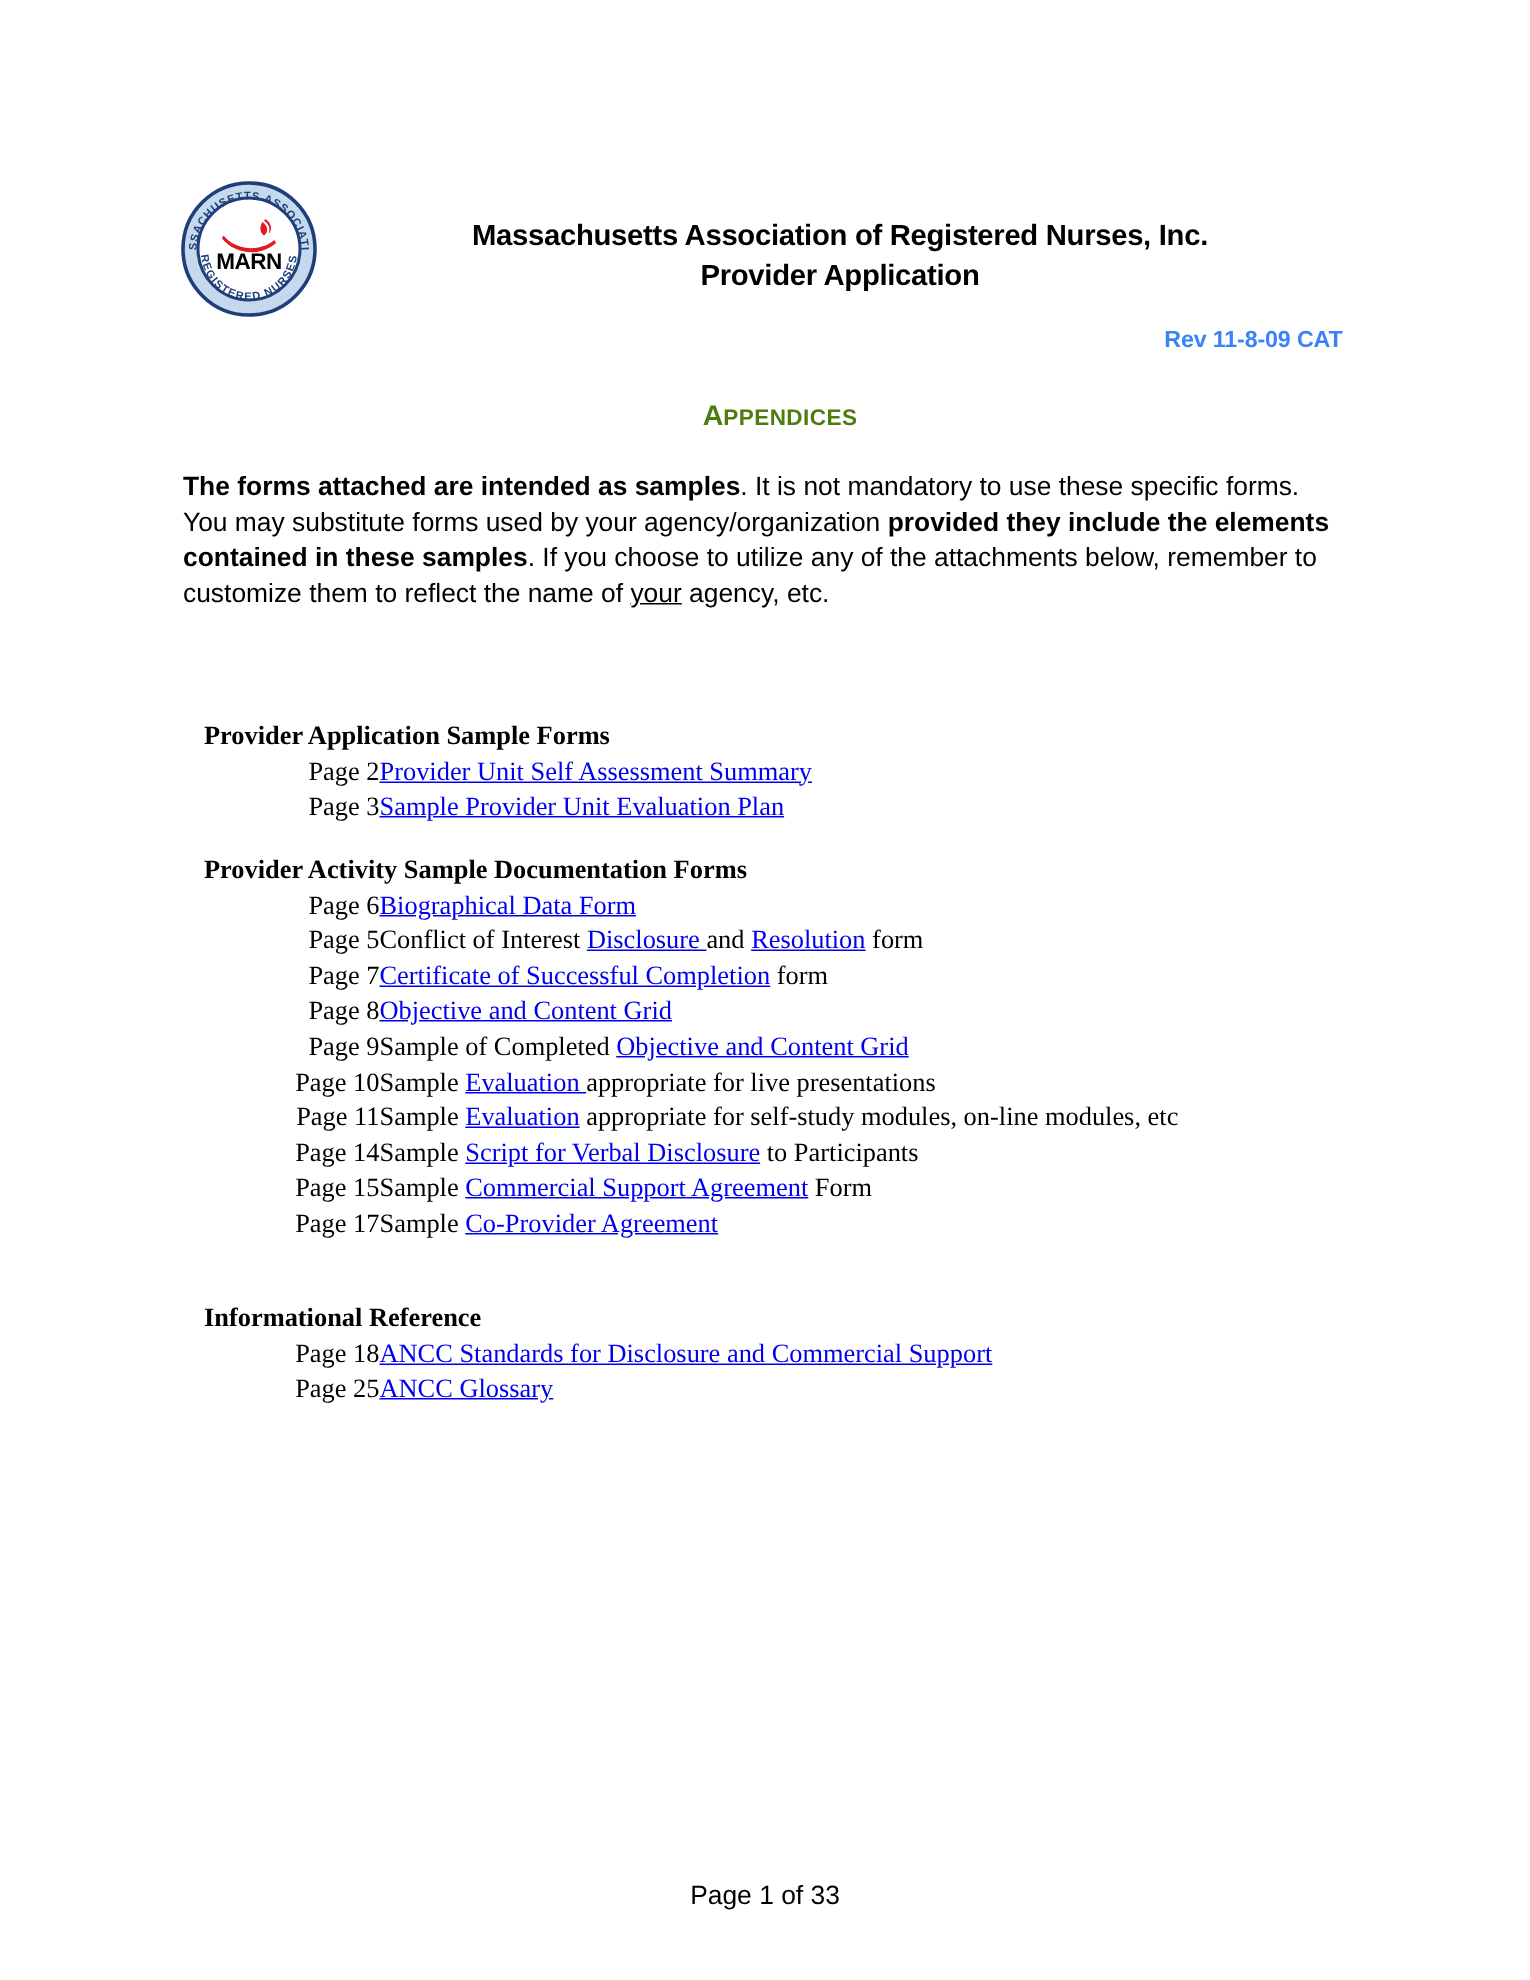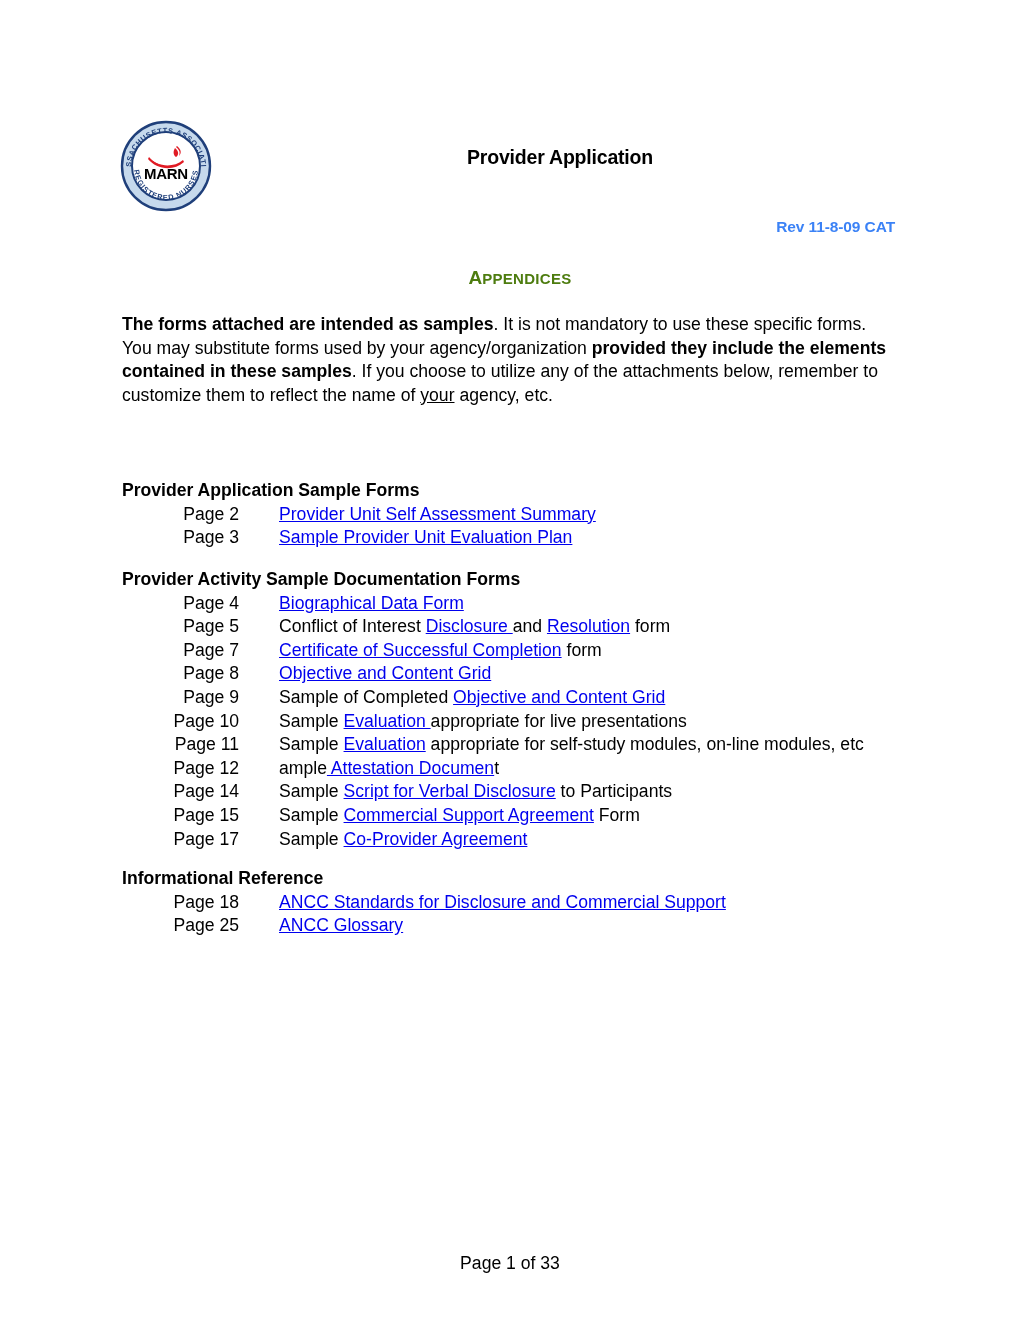--- a/index.html
+++ b/index.html
@@ -92,22 +92,23 @@
     font-size: 17.6px;
     line-height: 23.6px;
     text-align: left;
   }
   .intro b { font-weight: bold; }
   .intro u { }
 
   
   .section {
     position: absolute;
-    left: 122px;
+    left: 136px;
     width: 860px;
+    font-family: Liberation Serif, serif;
   }
   .section-title {
     font-size: 17.6px;
     font-weight: bold;
     line-height: 23.6px;
     margin: 0 0 0 0;
   }
   .row {
     font-size: 17.6px;
     line-height: 23.6px;
@@ -115,21 +116,20 @@
   }
   .pagecol {
     display: inline-block;
     width: 117px;
     vertical-align: top;
     text-align: right;
   }
   .restcol {
     display: inline-block;
     vertical-align: top;
-    margin-left: 40px;
   }
   a.lnk, .lnk {
     color: #0000EE;
     text-decoration: underline;
   }
 
   #sec-forms   { top: 479px; }
   #sec-activity{ top: 568px; }
   #sec-info    { top: 867px; }
 
@@ -168,20 +168,21 @@
 
         <path d="M 33,42 C 40,50 55,52 64,44 C 58,50 44,50 33,42 Z" fill="#e01b24"></path>
         <path d="M 31,39 C 38,48 54,51 65,42 L 66,44 C 55,54 38,51 30,41 Z" fill="#e01b24"></path>
         <path d="M 59,28 C 63,31 64,35 61,38 C 63,33 60,31 58,29 Z" fill="#e01b24"></path>
         <path d="M 57,30 C 61,33 61,37 58,39 C 55,37 55,33 57,30 Z" fill="#e01b24"></path>
         <text x="48" y="61" text-anchor="middle" font-family="&quot;Liberation Sans&quot;, sans-serif" font-size="15" font-weight="bold" fill="#000000" letter-spacing="-0.3">MARN</text>
       </svg>
     </div>
 
     <div class="doc-title">
+      <span>Massachusetts Association of Registered Nurses, Inc.</span>
       <span class="line2">Provider Application</span>
     </div>
 
     <div class="rev-line">Rev 11-8-09 CAT</div>
   </div>
 
   <div class="appendices">
     <span class="cap-first">A</span><span class="cap-rest">PPENDICES</span>
   </div>
 
@@ -189,28 +190,27 @@
     <b>The forms attached are intended as samples</b><span>.  It is not mandatory to use these specific forms.  You may substitute forms used by your agency/organization </span><b>provided they include the elements contained in these samples</b><span>. If you choose to utilize any of the attachments below, remember to customize them to reflect the name of </span><u>your</u><span> agency, etc.</span>
   </div>
 
   <div class="section" id="sec-forms">
       <div class="section-title">Provider Application Sample Forms</div>
       <div class="row"><span class="pagecol">Page 2</span><span class="restcol"><a class="lnk" href="#">Provider Unit Self Assessment Summary</a></span></div>
       <div class="row"><span class="pagecol">Page 3</span><span class="restcol"><a class="lnk" href="#">Sample Provider Unit Evaluation Plan</a></span></div>
     </div>
   <div class="section" id="sec-activity">
       <div class="section-title">Provider Activity Sample Documentation Forms</div>
-      <div class="row"><span class="pagecol">Page 4</span><span class="restcol"><a class="lnk" href="#">Biographical Data Form</a></span></div>
+      <div class="row"><span class="pagecol">Page 6</span><span class="restcol"><a class="lnk" href="#">Biographical Data Form</a></span></div>
       <div class="row"><span class="pagecol">Page 5</span><span class="restcol"><span>Conflict of Interest </span><a class="lnk" href="#">Disclosure </a><span>and </span><a class="lnk" href="#">Resolution</a><span> form</span></span></div>
       <div class="row"><span class="pagecol">Page 7</span><span class="restcol"><a class="lnk" href="#">Certificate of Successful Completion</a><span> form</span></span></div>
       <div class="row"><span class="pagecol">Page 8</span><span class="restcol"><a class="lnk" href="#">Objective and Content Grid</a></span></div>
       <div class="row"><span class="pagecol">Page 9</span><span class="restcol"><span>Sample of Completed </span><a class="lnk" href="#">Objective and Content Grid</a></span></div>
       <div class="row"><span class="pagecol">Page 10</span><span class="restcol"><span>Sample </span><a class="lnk" href="#">Evaluation </a><span>appropriate for live presentations</span></span></div>
       <div class="row"><span class="pagecol">Page 11</span><span class="restcol"><span>Sample </span><a class="lnk" href="#">Evaluation</a><span> appropriate for self-study modules, on-line modules, etc</span></span></div>
-      <div class="row"><span class="pagecol">Page 12</span><span class="restcol"><span>ample</span><a class="lnk" href="#"> Attestation Documen</a><span>t</span></span></div>
       <div class="row"><span class="pagecol">Page 14</span><span class="restcol"><span>Sample </span><a class="lnk" href="#">Script for Verbal Disclosure</a><span> to Participants</span></span></div>
       <div class="row"><span class="pagecol">Page 15</span><span class="restcol"><span>Sample </span><a class="lnk" href="#">Commercial Support Agreement</a><span> Form</span></span></div>
       <div class="row"><span class="pagecol">Page 17</span><span class="restcol"><span>Sample </span><a class="lnk" href="#">Co-Provider Agreement</a></span></div>
     </div>
   <div class="section" id="sec-info">
       <div class="section-title">Informational Reference</div>
       <div class="row"><span class="pagecol">Page 18</span><span class="restcol"><a class="lnk" href="#">ANCC Standards for Disclosure and Commercial Support</a></span></div>
       <div class="row"><span class="pagecol">Page 25</span><span class="restcol"><a class="lnk" href="#">ANCC Glossary</a></span></div>
     </div>
 

